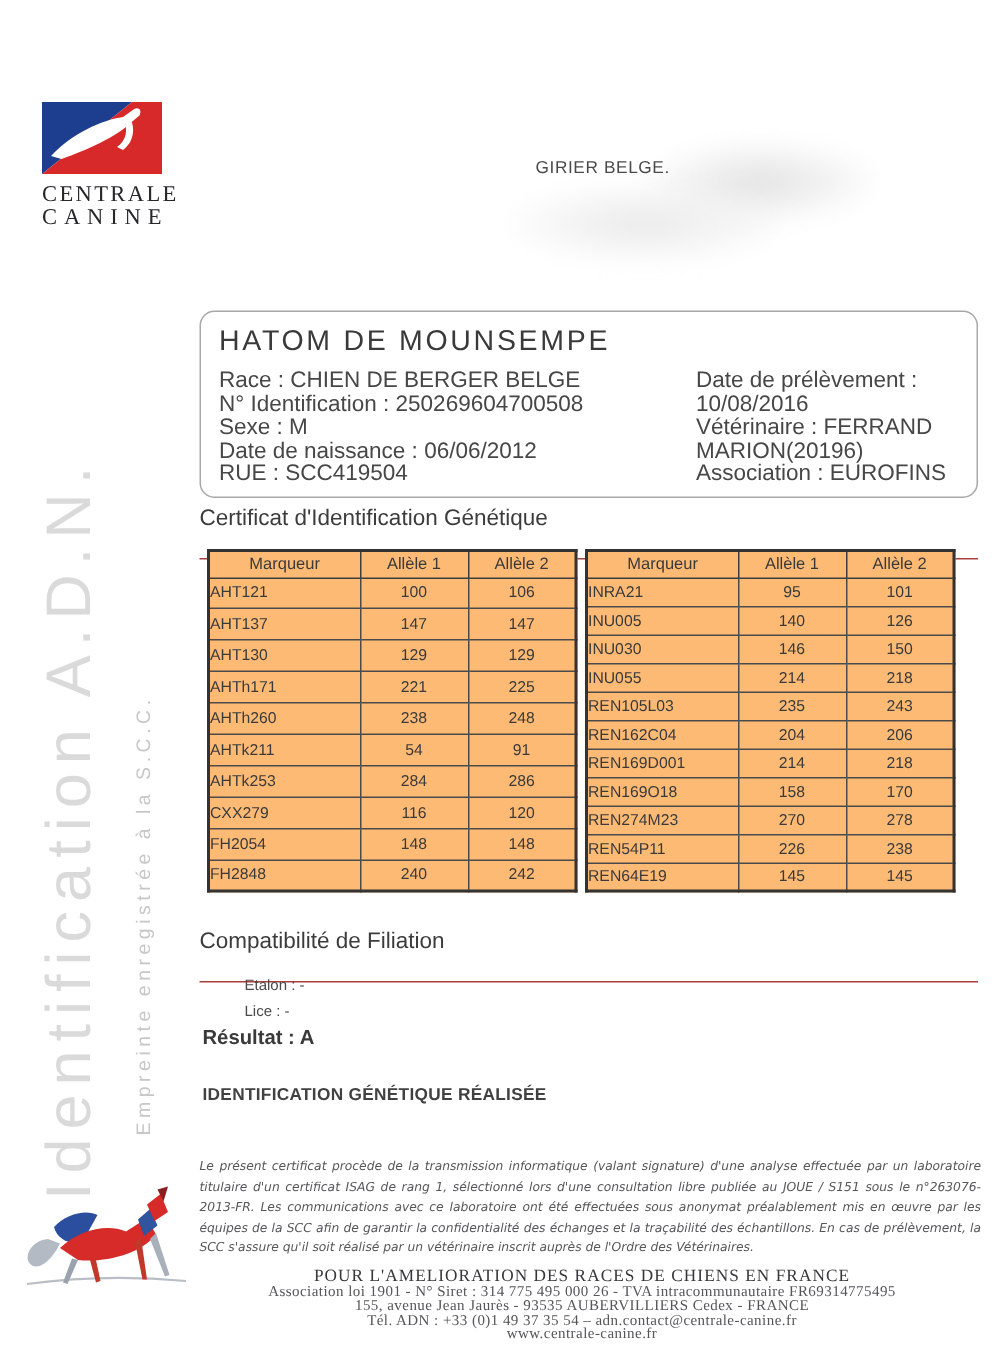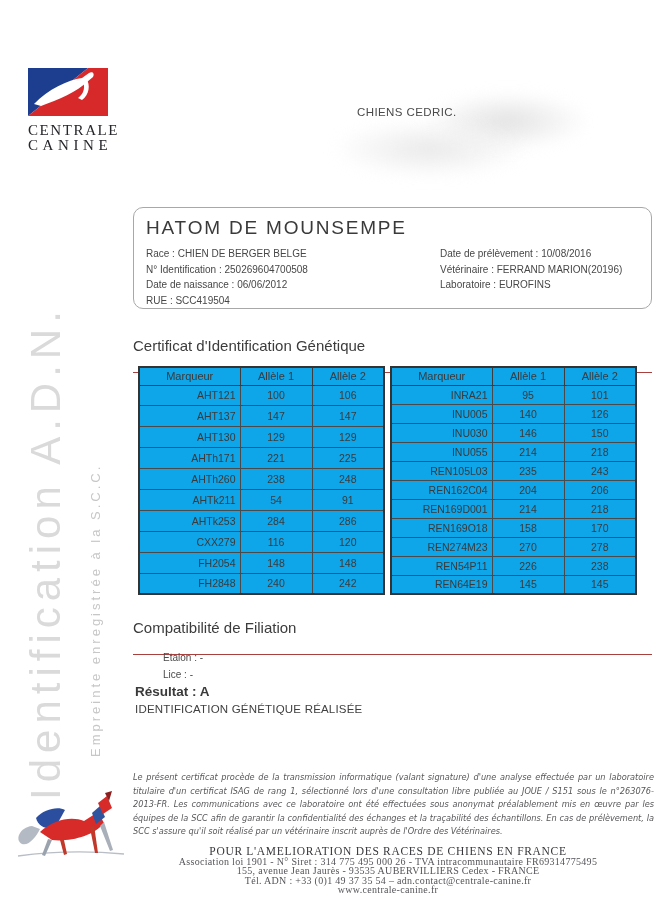--- a/index.html
+++ b/index.html
@@ -29,56 +29,56 @@
     font-size:42px; letter-spacing:6px; color:#dadada;
   }
   .wm-small {
     position:absolute; left:88px; top:757px; width:420px; white-space:nowrap;
     transform-origin:0 0; transform:rotate(-90deg);
     font-size:13px; letter-spacing:3px; color:#c7c7c7;
   }
 
   
   .dog-card {
-    position:absolute; left:133px; top:207px; width:519px; height:102px;
+    position:absolute; left:133px; top:207px; width:519px; height:125px;
     border:1px solid #a8a8a8; border-radius:10px; padding:9px 12px 8px 12px; background:#fff;
   }
   .dog-title { font-size:19px; letter-spacing:1.8px; color:#3a3a3a; }
-  .dog-fields { display:flex; margin-top:7px; font-size:10px; line-height:15.6px; color:#474747; }
+  .dog-fields { display:flex; margin-top:7px; font-size:15px; line-height:15.6px; color:#474747;gap:24px; }
   .dog-fields .col-left { width:294px; }
   .dog-fields .col-right { flex:1; }
 
   
   .section-heading {
     position:absolute; left:133px; width:519px;
     font-size:15px; color:#3c3c3c; padding-bottom:18px;
     border-bottom:1.6px solid #a8413e;
   }
   .head-genetics { top:337px; }
   .head-filiation { top:619px; }
 
   
   .tables-wrap { position:absolute; left:138px; top:366px; display:flex; gap:5px; }
-  table.markers { border-collapse:collapse; border:2px solid #333; background:#0ea5e9; }
+  table.markers { border-collapse:collapse; border:2px solid #333; background:#fdba74; }
   table.markers th {
     border:1px solid #3d3d3d; font-weight:normal; font-size:11px; color:#3a3a3a;
     height:18px; text-align:center; padding:0 4px;
   }
   table.markers td {
     border:1px solid #4a4a4a; font-size:10.5px; color:#3a3a3a; height:19px; padding:0 4px;
   }
   table.markers td:first-child, table.markers th:first-child { width:101px; }
-  table.markers td:first-child { text-align:right; padding-left:12px; }
+  table.markers td:first-child { text-align:left; padding-left:0; }
   table.markers th:nth-child(2), table.markers th:nth-child(3),
   table.markers td:nth-child(2), table.markers td:nth-child(3) { width:72px; text-align:center; }
 
   
   .filiation-lines { position:absolute; left:135px; top:650px; font-size:10px; line-height:16.5px; color:#4a4a4a;margin-left:28px; }
   .result { position:absolute; left:135px; top:684px; font-size:13.5px; font-weight:bold; color:#3a3a3a; }
-  .result-note { position:absolute; left:135px; top:703px; font-size:11.5px; letter-spacing:0.2px; color:#414141; }
+  .result-note { position:absolute; left:135px; top:724px; font-size:11.5px; letter-spacing:0.2px; color:#414141;font-weight:bold; }
 
   
   .legal {
     position:absolute; left:133px; top:771px; width:521px;
     font-family:"DejaVu Sans", sans-serif; font-style:italic;
     font-size:8.2px; line-height:13.6px; text-align:justify; color:#57575a;
   }
 
   
   .footer { position:absolute; left:123px; top:845px; width:530px; text-align:center; font-family:"Liberation Serif", serif; }
@@ -99,38 +99,39 @@
       <polygon points="60,0 80,0 80,48 0,48" fill="#d7282a"></polygon>
       <path d="M6,36 C20,21 40,12 54,10 L61,5 C64,3 67,5 65,9 L59,14 C50,23 30,32 13,38 Z" fill="#ffffff"></path>
       <path d="M54,12 C58,18 56,26 50,30 L54,32 C61,27 63,17 58,10 Z" fill="#ffffff"></path>
     </svg>
     <div class="logo-line l1">CENTRALE</div>
     <div class="logo-line l2">CANINE</div>
   </div>
 
   <div class="blur-blob blur1"></div>
   <div class="blur-blob blur2"></div>
-  <div class="recipient">CHIENS CEDRIC.</div>
+  <div class="recipient">GIRIER BELGE.</div>
 
   <div class="wm-big">Identification A.D.N.</div>
   <div class="wm-small">Empreinte enregistrée à la S.C.C.</div>
 
   <div class="dog-card">
     <div class="dog-title">HATOM DE MOUNSEMPE</div>
     <div class="dog-fields">
       <div class="col-left">
           <div>Race : CHIEN DE BERGER BELGE</div>
           <div>N° Identification : 250269604700508</div>
+          <div>Sexe : M</div>
           <div>Date de naissance : 06/06/2012</div>
           <div>RUE : SCC419504</div>
         </div>
       <div class="col-right">
           <div>Date de prélèvement : 10/08/2016</div>
           <div>Vétérinaire : FERRAND MARION(20196)</div>
-          <div>Laboratoire : EUROFINS</div>
+          <div>Association : EUROFINS</div>
         </div>
     </div>
   </div>
 
   <div class="section-heading head-genetics">Certificat d'Identification Génétique</div>
 
   <div class="tables-wrap">
     <table class="markers">
       <thead>
         <tr>

